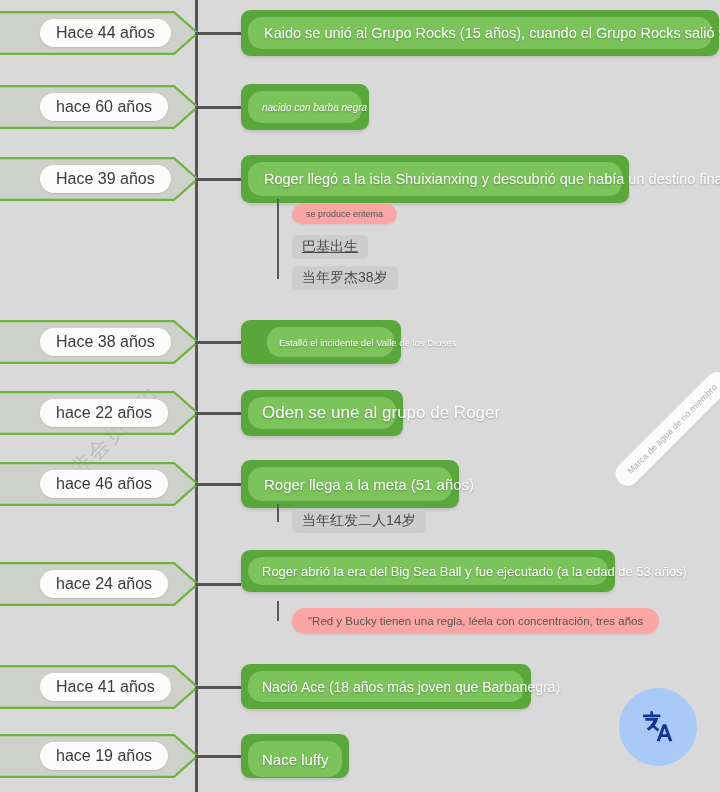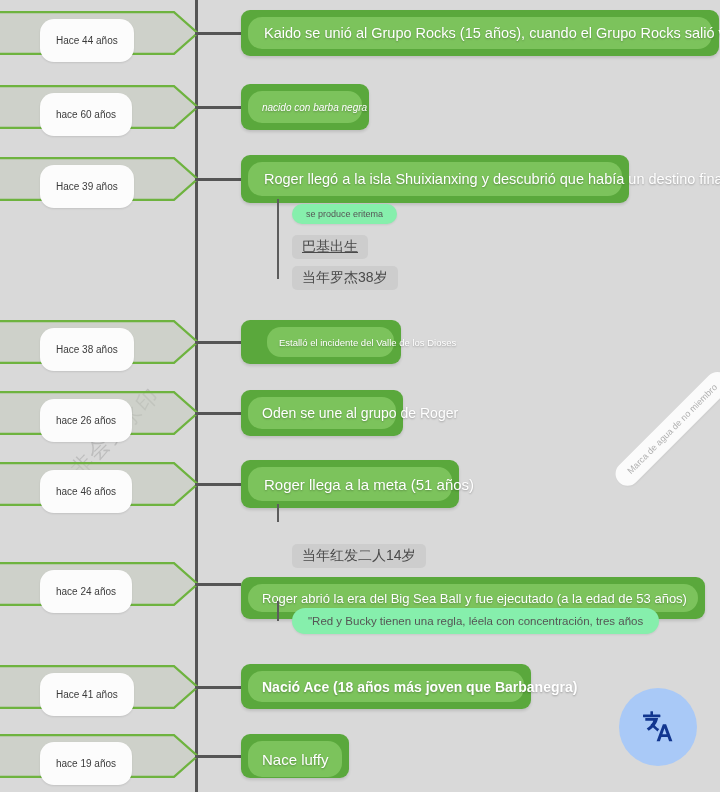--- a/index.html
+++ b/index.html
@@ -56,22 +56,22 @@
     height: 792px;
     background: #555555;
   }
   .ribbon-wrap { position: absolute; left: 0; }
   .ribbon-pill {
     position: absolute;
     left: 40px;
     top: 8px;
     background: #fcfcfc;
     border-radius: 14px;
-    padding: 16px 16px;
-    font-size: 10px;
+    padding: 5px 16px;
+    font-size: 16px;
     color: #3b3b3b;
     white-space: nowrap;
     box-shadow: 0 1px 2px rgba(0,0,0,.10);
   }
 
   
   .connector {
     position: absolute;
     height: 3px;
     background: #555555;
@@ -104,21 +104,21 @@
     align-items: center;
   }
   .child.gray {
     background: #cdcdcd;
     color: #4a4a4a;
     border-radius: 5px;
     padding: 3px 10px;
     font-size: 14px;
   }
   .child.white {
-    background: #86efac;
+    background: #fca5a5;
     color: #555555;
     border-radius: 14px;
     padding: 5px 14px;
     font-size: 9px;
     box-shadow: 0 1px 2px rgba(0,0,0,.08);
   }
   .child.white.big { font-size: 11.5px; padding: 7px 16px; }
 
   
   .fab {
@@ -192,61 +192,61 @@
         <div class="ribbon-pill">Hace 38 años</div>
       </div>
       <div class="connector" style="left: 195px; top: 341px; width: 46px;"></div>
       <div class="node" style="left: 241px; top: 320px; height: 44px; width: 160px; padding-left: 26px;">
         <div class="node-inner" style="height: 100%; font-size: 9.5px; padding: 0px 12px;">Estalló el incidente del Valle de los Dioses</div>
       </div>
       <div class="ribbon-wrap" style="top: 391px; left: 0px;">
         <svg width="199" height="44" viewBox="0 0 199 44" style="position: absolute; left: 0px; top: 0px;">
           <polygon points="-5,1.2 174,1.2 197.5,22 174,42.8 -5,42.8" fill="rgba(196,203,189,0.55)" stroke="#6eb33f" stroke-width="2.2"></polygon>
         </svg>
-        <div class="ribbon-pill">hace 26 años</div>
+        <div class="ribbon-pill">hace 22 años</div>
       </div>
       <div class="connector" style="left: 195px; top: 412px; width: 46px;"></div>
       <div class="node" style="left: 241px; top: 390px; height: 46px; width: 162px;">
-        <div class="node-inner" style="height: 100%; font-size: 14px; padding: 0px 14px;">Oden se une al grupo de Roger</div>
+        <div class="node-inner" style="height: 100%; font-size: 17px; padding: 0px 14px;">Oden se une al grupo de Roger</div>
       </div>
       <div class="ribbon-wrap" style="top: 462px; left: 0px;">
         <svg width="199" height="44" viewBox="0 0 199 44" style="position: absolute; left: 0px; top: 0px;">
           <polygon points="-5,1.2 174,1.2 197.5,22 174,42.8 -5,42.8" fill="rgba(196,203,189,0.55)" stroke="#6eb33f" stroke-width="2.2"></polygon>
         </svg>
         <div class="ribbon-pill">hace 46 años</div>
       </div>
       <div class="connector" style="left: 195px; top: 483px; width: 46px;"></div>
       <div class="node" style="left: 241px; top: 460px; height: 48px; width: 218px;">
         <div class="node-inner" style="height: 100%; font-size: 15px; padding: 0px 16px;">Roger llega a la meta (51 años)</div>
       </div>
       <div class="vline" style="position: absolute; left: 277px; top: 504px; height: 18px; background: rgb(92, 92, 92); width: 2px;"></div>
       <div class="hline" style="position: absolute; left: 277px; top: 521px; width: 15px;"></div>
-      <div class="child gray" style="left: 292px; top: 509px; margin-top: 35px;">当年红发二人14岁</div>
+      <div class="child gray" style="left: 292px; top: 509px;">当年红发二人14岁</div>
       <div class="ribbon-wrap" style="top: 562px; left: 0px;">
         <svg width="199" height="44" viewBox="0 0 199 44" style="position: absolute; left: 0px; top: 0px;">
           <polygon points="-5,1.2 174,1.2 197.5,22 174,42.8 -5,42.8" fill="rgba(196,203,189,0.55)" stroke="#6eb33f" stroke-width="2.2"></polygon>
         </svg>
         <div class="ribbon-pill">hace 24 años</div>
       </div>
       <div class="connector" style="left: 195px; top: 583px; width: 46px;"></div>
-      <div class="node" style="left: 241px; top: 550px; height: 42px; width: 464px; margin-top: 27px;">
+      <div class="node" style="left: 241px; top: 550px; height: 42px; width: 374px;">
         <div class="node-inner" style="height: 100%; font-size: 13px; padding: 0px 14px;">Roger abrió la era del Big Sea Ball y fue ejecutado (a la edad de 53 años)</div>
       </div>
       <div class="vline" style="position: absolute; left: 277px; top: 601px; height: 20px; background: rgb(92, 92, 92); width: 2px;"></div>
       <div class="hline" style="position: absolute; left: 277px; top: 620px; width: 15px;"></div>
       <div class="child white big" style="left: 292px; top: 608px;">"Red y Bucky tienen una regla, léela con concentración, tres años</div>
       <div class="ribbon-wrap" style="top: 664.5px; left: 0px;">
         <svg width="199" height="44" viewBox="0 0 199 44" style="position: absolute; left: 0px; top: 0px;">
           <polygon points="-5,1.2 174,1.2 197.5,22 174,42.8 -5,42.8" fill="rgba(196,203,189,0.55)" stroke="#6eb33f" stroke-width="2.2"></polygon>
         </svg>
         <div class="ribbon-pill">Hace 41 años</div>
       </div>
       <div class="connector" style="left: 195px; top: 685.5px; width: 46px;"></div>
       <div class="node" style="left: 241px; top: 664px; height: 45px; width: 290px;">
-        <div class="node-inner" style="height: 100%; font-size: 14px; padding: 0px 14px; font-weight: bold;">Nació Ace (18 años más joven que Barbanegra)</div>
+        <div class="node-inner" style="height: 100%; font-size: 14px; padding: 0px 14px;">Nació Ace (18 años más joven que Barbanegra)</div>
       </div>
       <div class="ribbon-wrap" style="top: 734px; left: 0px;">
         <svg width="199" height="44" viewBox="0 0 199 44" style="position: absolute; left: 0px; top: 0px;">
           <polygon points="-5,1.2 174,1.2 197.5,22 174,42.8 -5,42.8" fill="rgba(196,203,189,0.55)" stroke="#6eb33f" stroke-width="2.2"></polygon>
         </svg>
         <div class="ribbon-pill">hace 19 años</div>
       </div>
       <div class="connector" style="left: 195px; top: 755px; width: 46px;"></div>
       <div class="node" style="left: 241px; top: 734px; height: 44px; width: 108px;">
         <div class="node-inner" style="height: 100%; font-size: 15px; padding: 18px 14px;">Nace luffy</div>

